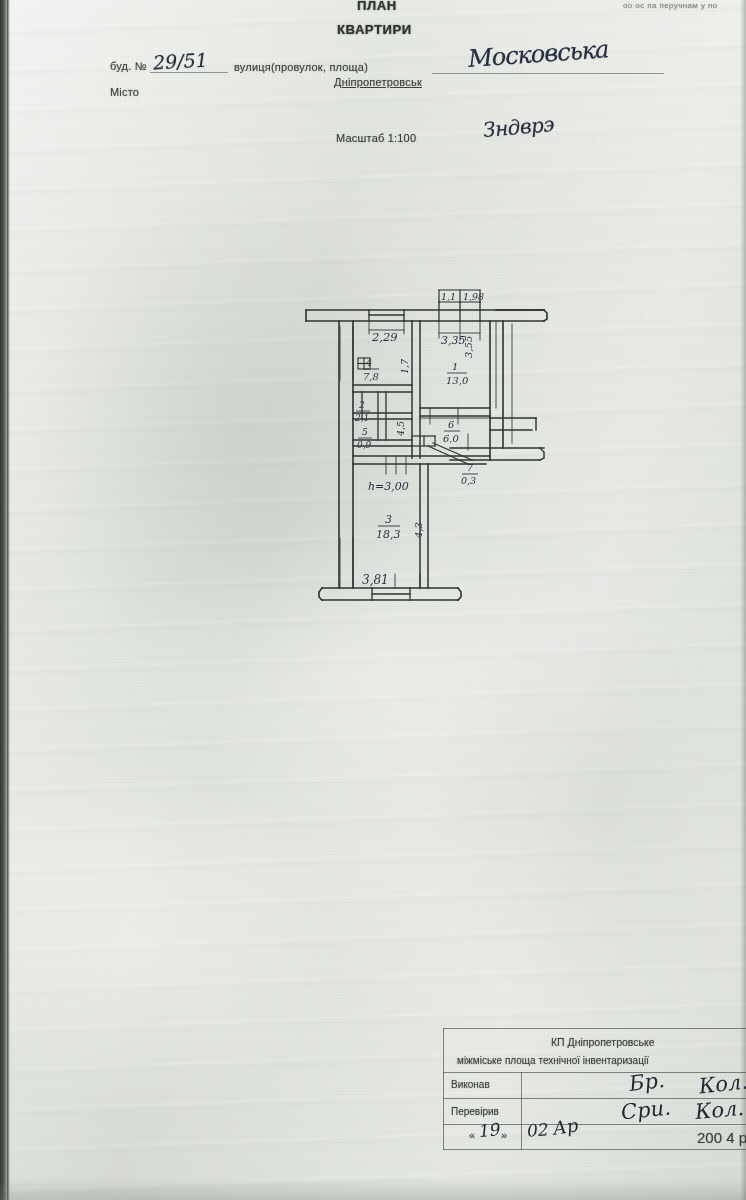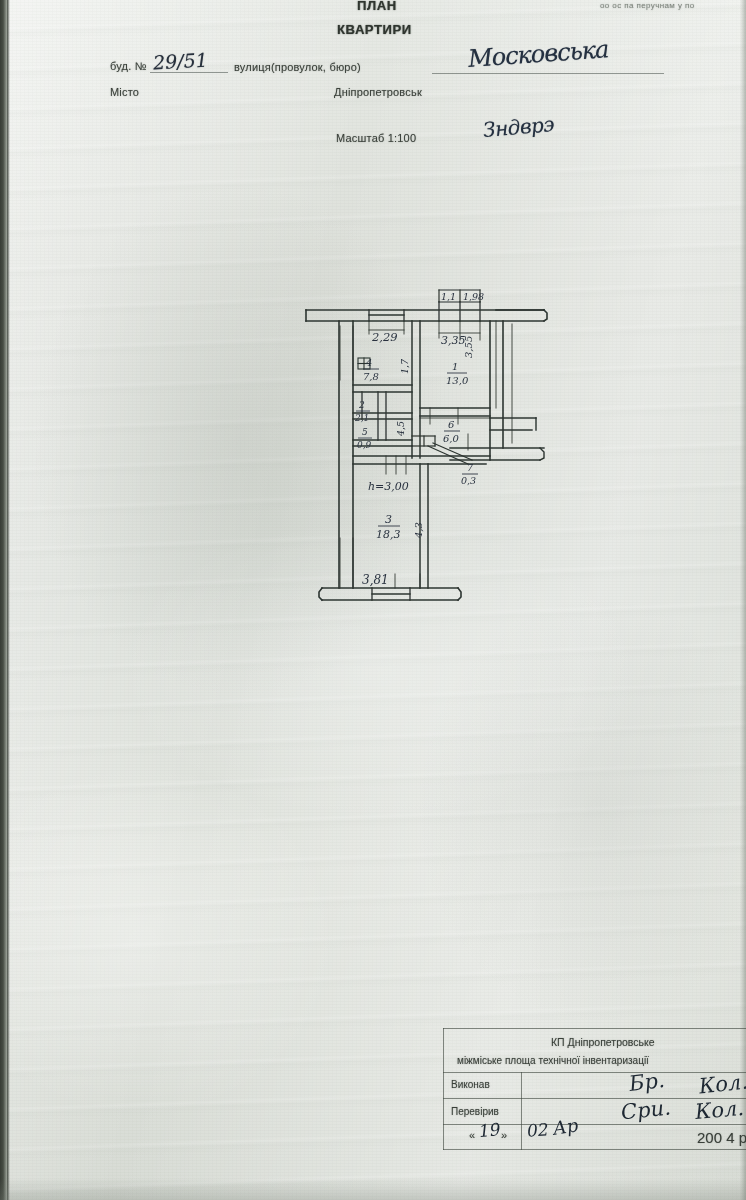--- a/index.html
+++ b/index.html
@@ -107,21 +107,21 @@
     text-shadow: 0 0 1.2px rgba(70,78,70,0.55);
   }
   .title-line {
     font-weight: bold;
     font-size: 13px;
     letter-spacing: 0.6px;
     color: #2f352f;
     text-shadow: 0 0 1.4px rgba(50,58,50,0.7), 0.5px 0 0.8px rgba(60,68,60,0.35);
   }
   .form-label { font-size: 11px; letter-spacing: 0.2px; }
-  .form-label-sm { font-size: 9.5px; letter-spacing: 0.1px; }
+  .form-label-sm { font-size: 9.5px; letter-spacing: 0.1px; margin-left: 23px; }
 
   
   .hand {
     position: absolute;
     font-family: "DejaVu Serif", serif;
     font-style: italic;
     color: #27303c;
     white-space: nowrap;
     text-shadow: 0 0 1px rgba(35,45,60,0.5);
   }
@@ -186,26 +186,26 @@
 
   <div class="ptext form-label-sm" style="left:600px; top:1px; font-size:8px; color:rgba(90,98,90,0.55); letter-spacing:0.4px;">оо ос па перучнам у по</div>
 
   <div class="ptext title-line" style="left:357px; top:-2px;">ПЛАН</div>
   <div class="ptext title-line" style="left:337px; top:13px;margin-top:9px;">КВАРТИРИ</div>
 
   <div class="ptext form-label" style="left:110px; top:60px;">буд. №</div>
   <div class="hand" style="left:153px; top:50px; font-size:19px; transform:rotate(-3deg);">29/51</div>
   <div class="rule-line" style="left:150px; top:72px; width:78px;"></div>
 
-  <div class="ptext form-label" style="left:234px; top:61px;">вулиця(провулок, бюро)</div>
+  <div class="ptext form-label" style="left:234px; top:61px;">вулиця(провулок, площа)</div>
   <div class="hand hand-ink" style="left:468px; top:40px; font-size:24px; transform:rotate(-4deg); letter-spacing:-1px;">Московська</div>
   <div class="rule-line" style="left:432px; top:73px; width:232px;"></div>
 
   <div class="ptext form-label" style="left:110px; top:86px;">Місто</div>
-  <div class="ptext form-label" style="left:334px; top:86px;">Дніпропетровськ</div>
+  <div class="ptext form-label" style="left:334px; top:76px;text-decoration:underline;">Дніпропетровськ</div>
 
   <div class="ptext form-label" style="left:336px; top:132px;text-align:right;">Масштаб 1:100</div>
   <div class="hand hand-ink" style="left:483px; top:115px; font-size:20px; transform:rotate(-5deg); letter-spacing:-0.5px;">Зндврэ</div>
 
   <div class="bleed" style="left:150px; top:430px;">&nbsp;</div>
 
   <div id="planwrap">
     <svg width="265" height="335" viewBox="0 0 265 335">
       <defs>
         <filter id="rough" x="-20%" y="-20%" width="140%" height="140%">

